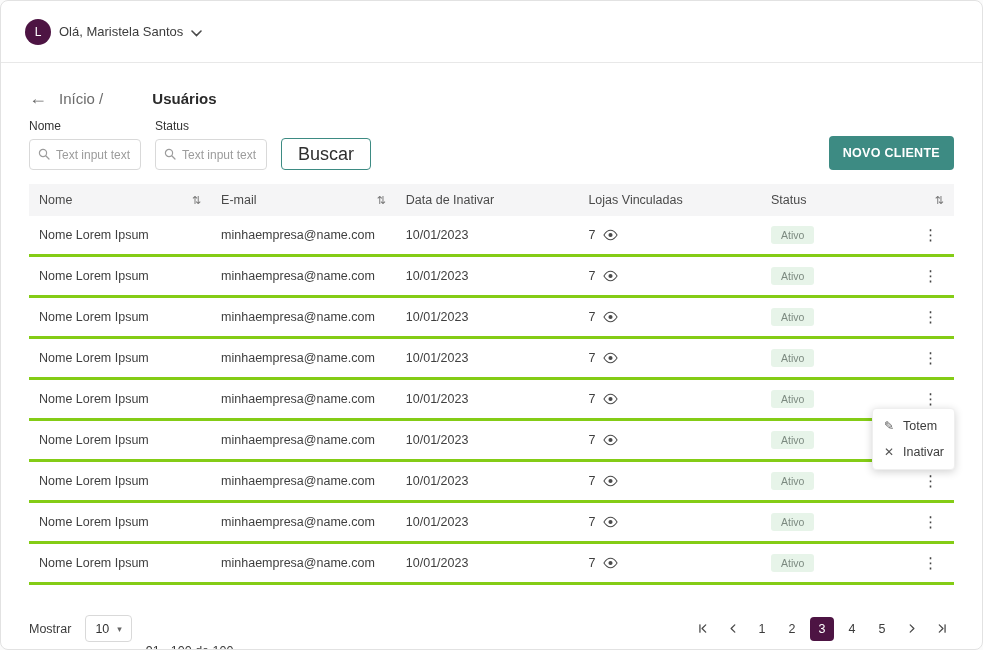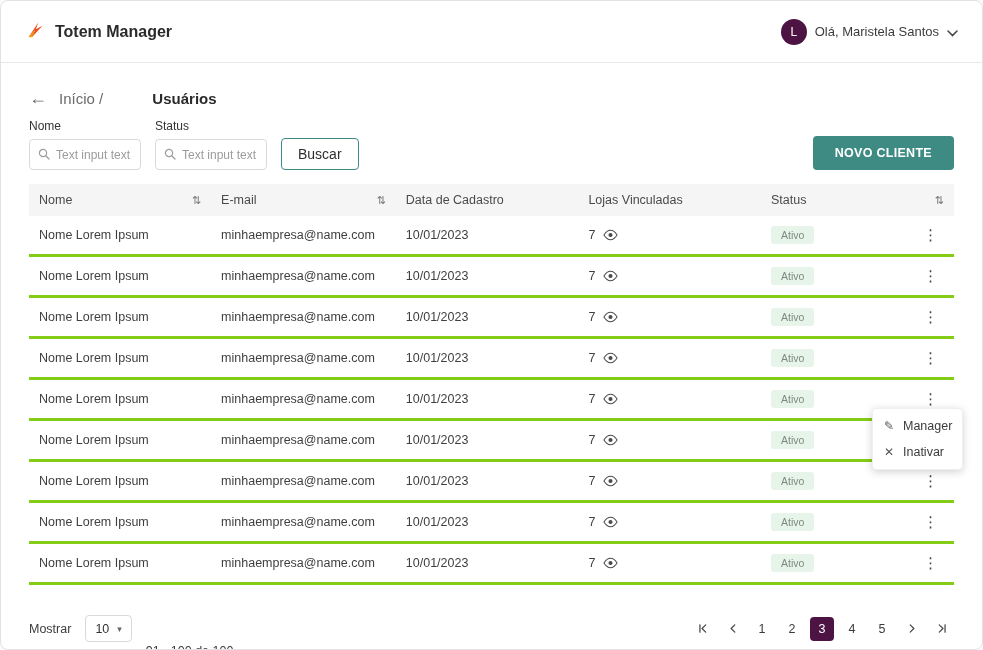--- a/index.html
+++ b/index.html
@@ -63,26 +63,26 @@
   .search-input input {
     border: none; outline: none; width: 100%;
     font-size: 12px; color: #555; background: transparent;
     font-family: "Liberation Sans", sans-serif;
   }
   .search-input input::placeholder { color: #9c9c9c; }
   .btn-outline {
     height: 32px; padding: 0 16px;
     border: 1px solid #3d8b83; border-radius: 4px;
     background: #fff; color: #2e2e2e;
-    font-size: 14px; font-weight: 500; cursor: pointer;
+    font-size: 18px; font-weight: 500; cursor: pointer;
     font-family: "Liberation Sans", sans-serif;
   }
   .btn-primary {
     margin-left: auto;
-    height: 34px; padding: 0 22px;
+    height: 34px; padding: 0 14px;
     background: #3d8b83; color: #fff;
     border: none; border-radius: 4px;
     font-size: 12.5px; font-weight: bold; letter-spacing: 0.3px;
     cursor: pointer;
     font-family: "Liberation Sans", sans-serif;
   }
 
   
   .table-title { margin-top: 26px; font-size: 16px; font-weight: bold; color: #3a3a3a; }
   table { width: 100%; border-collapse: collapse; margin-top: 14px; }
@@ -163,29 +163,20 @@
   }
   .page-btn.active { background: #4d1443; color: #fff; }
   .nav-btn svg { display: block; }
 </style>
 </head>
 <body>
 
 <div class="app">
 
   <header class="topbar">
-    <div class="brand">
-      <span>
-        <svg width="20" height="20" viewBox="0 0 24 24">
-          <path d="M4 21 L16 3 L13 11 L21 7 L8 21 L12 12 Z" fill="#e94e1b"></path>
-          <path d="M4 21 L12 12 L9 20 Z" fill="#f39200"></path>
-        </svg>
-      </span>
-      <span class="brand-title">Totem Manager</span>
-    </div>
     <div class="user-menu">
       <span class="avatar">L</span>
       <span class="greeting">Olá, Maristela Santos</span>
       <span>
         <svg width="11" height="7" viewBox="0 0 11 7">
             <path d="M1 1 L5.5 5.5 L10 1" fill="none" stroke="#4a4a4a" stroke-width="1.6" stroke-linecap="round"></path>
           </svg>
       </span>
     </div>
   </header>
@@ -239,21 +230,21 @@
               <span class="sort-icon">⇅</span>
             </div>
           </th>
           <th class="col-email">
             <div class="th-flex">
               <span>E-mail</span>
               <span class="sort-icon">⇅</span>
             </div>
           </th>
           <th class="col-data">
-            <span>Data de Cadastro</span>
+            <span>Data de Inativar</span>
           </th>
           <th class="col-lojas">
             <span>Lojas Vinculadas</span>
           </th>
           <th class="col-status">
             <span>Status</span>
           </th>
           <th class="col-actions">
             <span class="sort-icon">⇅</span>
           </th>
@@ -506,21 +497,21 @@
             </svg>
         </span>
       </div>
     </div>
 
   </main>
 
   <div class="context-menu">
     <div class="menu-item">
       <span class="menu-icon">✎</span>
-      <span>Manager</span>
+      <span>Totem</span>
     </div>
     <div class="menu-item">
       <span class="menu-icon">✕</span>
       <span>Inativar</span>
     </div>
   </div>
 
 </div>
 
 </body></html>

